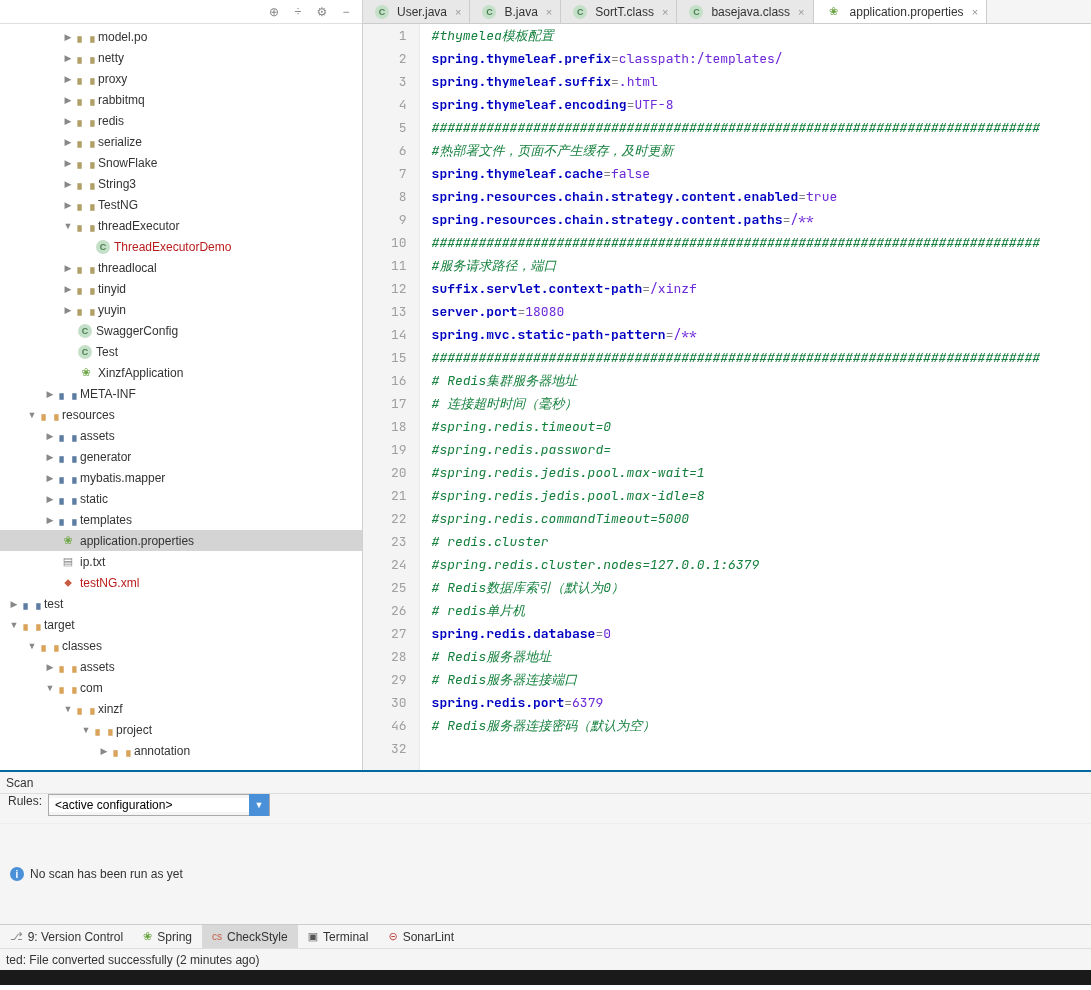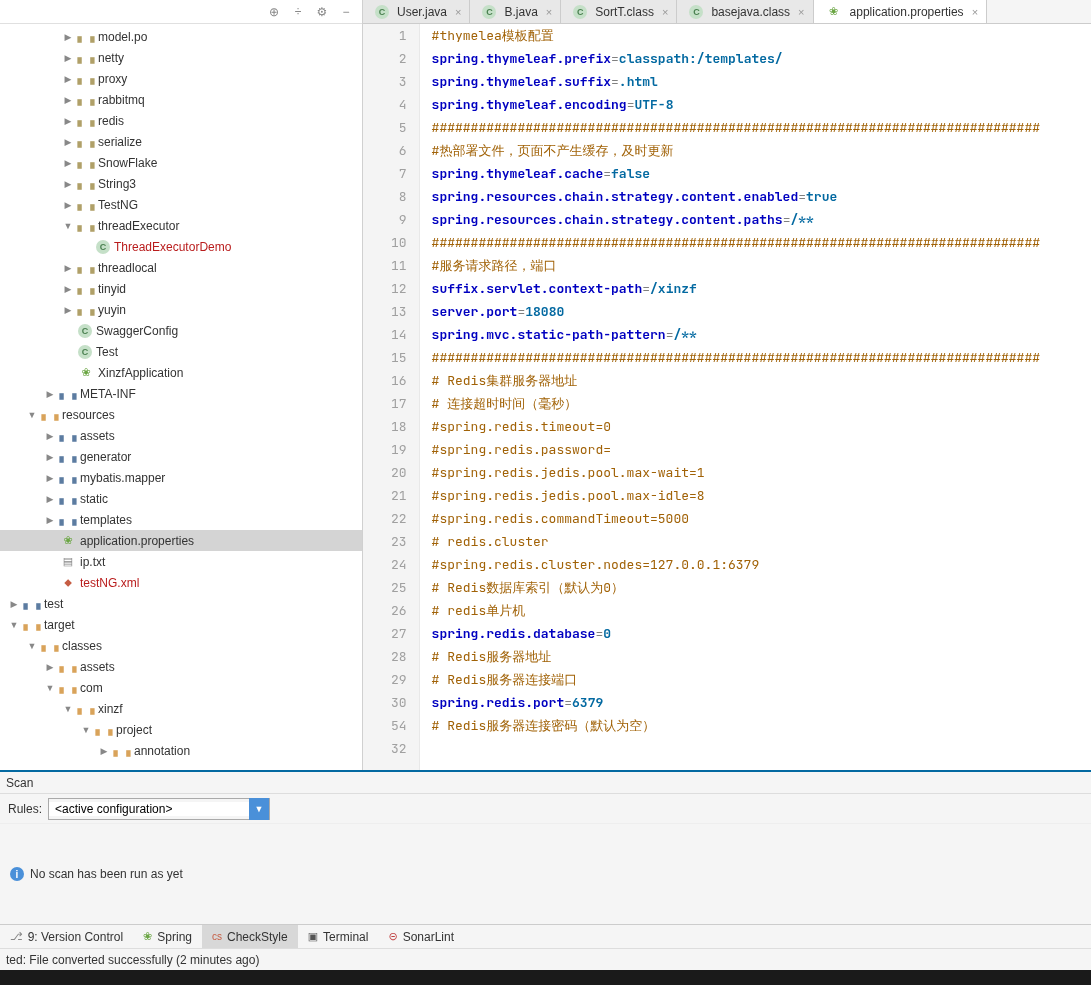--- a/index.html
+++ b/index.html
@@ -23,27 +23,27 @@
 .editor{flex:1;display:flex;flex-direction:column;min-width:0}
 .tabs{display:flex;height:24px;background:#f5f5f5;border-bottom:1px solid #ccc}
 .tab{display:flex;align-items:center;padding:0 8px;gap:4px;border-right:1px solid #ccc;background:#e8e8e8;cursor:pointer;font-size:12px}
 .tab.act{background:#fff}
 .tab .cls{color:#999;margin-left:4px;font-size:11px}
 .code{flex:1;display:flex;overflow:auto;background:#fff;font:13px 'JetBrains Mono',Consolas,monospace}
 .gut{background:#f4f4f4;color:#a0a0a0;text-align:right;padding:0 12px 0 28px;user-select:none;border-right:1px solid #e8e8e8}
 .gut div{height:23px;line-height:23px}
 .src{padding:0 12px;flex:1}
 .src div{height:23px;line-height:23px;white-space:pre}
-.c-com{color:#a16207;}
+.c-com{color:#15803d;font-style:italic}
 .c-key{color:#0000c0;font-weight:bold}
 .c-eq{color:#808080}
-.c-val{color:#0369a1;font-weight:bold}
+.c-val{color:#6d28d9;font-weight:normal}
 .panel{border-top:2px solid #0369a1;background:#f5f5f5}
 .scan-hdr{height:22px;display:flex;align-items:center;padding:0 6px;font-size:12px;border-bottom:1px solid #ddd}
-.rules{height:30px;display:flex;align-items:center;padding:0 8px;gap:6px;font-size:12px;border-bottom:1px solid #eee}
+.rules{height:30px;display:flex;align-items:flex-start;padding:0 8px;gap:6px;font-size:12px;border-bottom:1px solid #eee}
 .sel-box{display:flex;align-items:center;border:1px solid #aaa;height:22px}
 .sel-box input{border:none;padding:0 6px;width:200px;font-size:12px;outline:none}
 .sel-btn{width:20px;height:22px;background:#4a90d9;color:#fff;display:flex;align-items:center;justify-content:center;font-size:9px}
 .msg{padding:6px 10px;font-size:12px;display:flex;align-items:center;gap:6px;height:100px}
 .info{width:14px;height:14px;border-radius:50%;background:#4a90d9;color:#fff;display:flex;align-items:center;justify-content:center;font-size:10px;font-weight:bold}
 .btmtabs{display:flex;height:24px;border-top:1px solid #ccc;background:#f5f5f5}
 .btab{display:flex;align-items:center;padding:0 10px;gap:5px;font-size:12px;cursor:pointer}
 .btab.act{background:#d8d8d8}
 .status{height:22px;background:#f5f5f5;border-top:1px solid #ddd;display:flex;align-items:center;padding:0 6px;font-size:12px}
 .taskbar{height:15px;background:#1a1a1a}
@@ -290,21 +290,21 @@
           <div>21</div>
           <div>22</div>
           <div>23</div>
           <div>24</div>
           <div>25</div>
           <div>26</div>
           <div>27</div>
           <div>28</div>
           <div>29</div>
           <div>30</div>
-          <div>54</div>
+          <div>46</div>
           <div>32</div>
         </div>
 <div class="src" id="src">
           <div><span class="c-com">#thymelea模板配置</span></div>
           <div><span class="c-key">spring.thymeleaf.prefix</span><span class="c-eq">=</span><span class="c-val">classpath:/templates/</span></div>
           <div><span class="c-key">spring.thymeleaf.suffix</span><span class="c-eq">=</span><span class="c-val">.html</span></div>
           <div><span class="c-key">spring.thymeleaf.encoding</span><span class="c-eq">=</span><span class="c-val">UTF-8</span></div>
           <div><span class="c-com">##############################################################################</span></div>
           <div><span class="c-com">#热部署文件，页面不产生缓存，及时更新</span></div>
           <div><span class="c-key">spring.thymeleaf.cache</span><span class="c-eq">=</span><span class="c-val">false</span></div>

